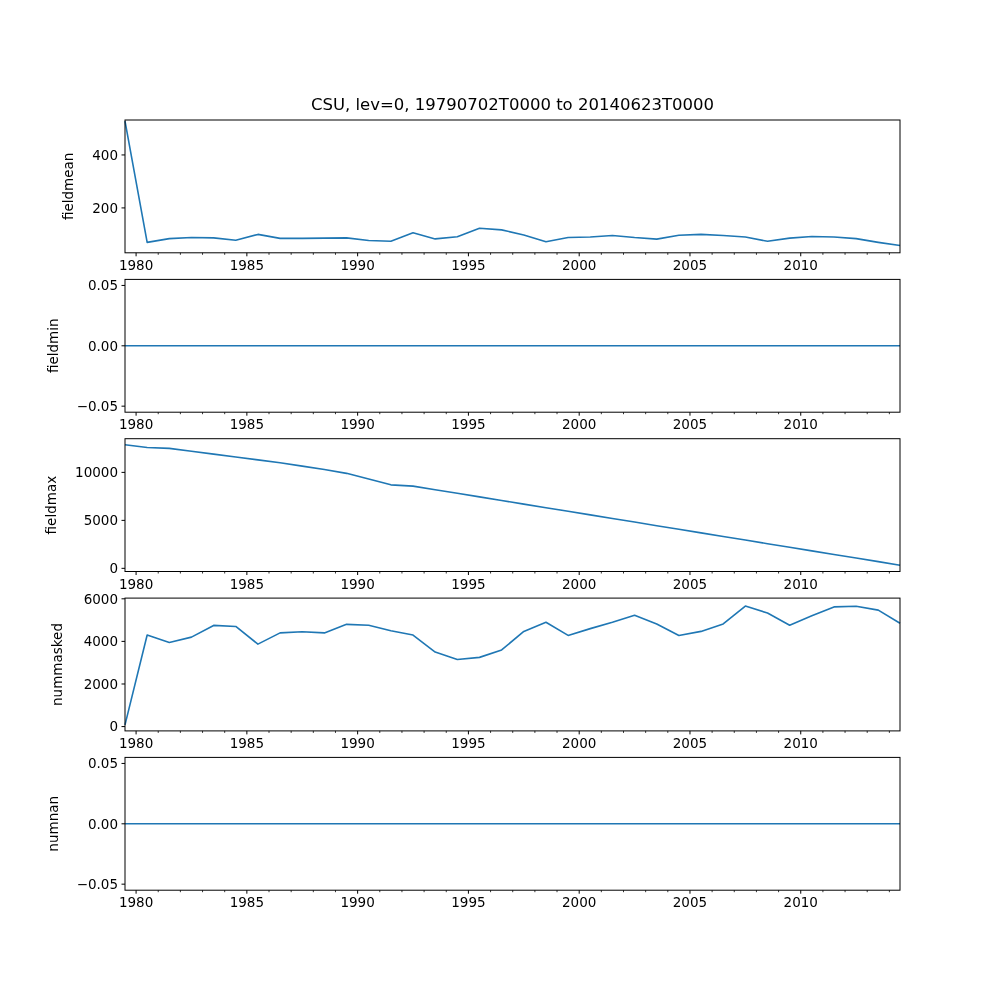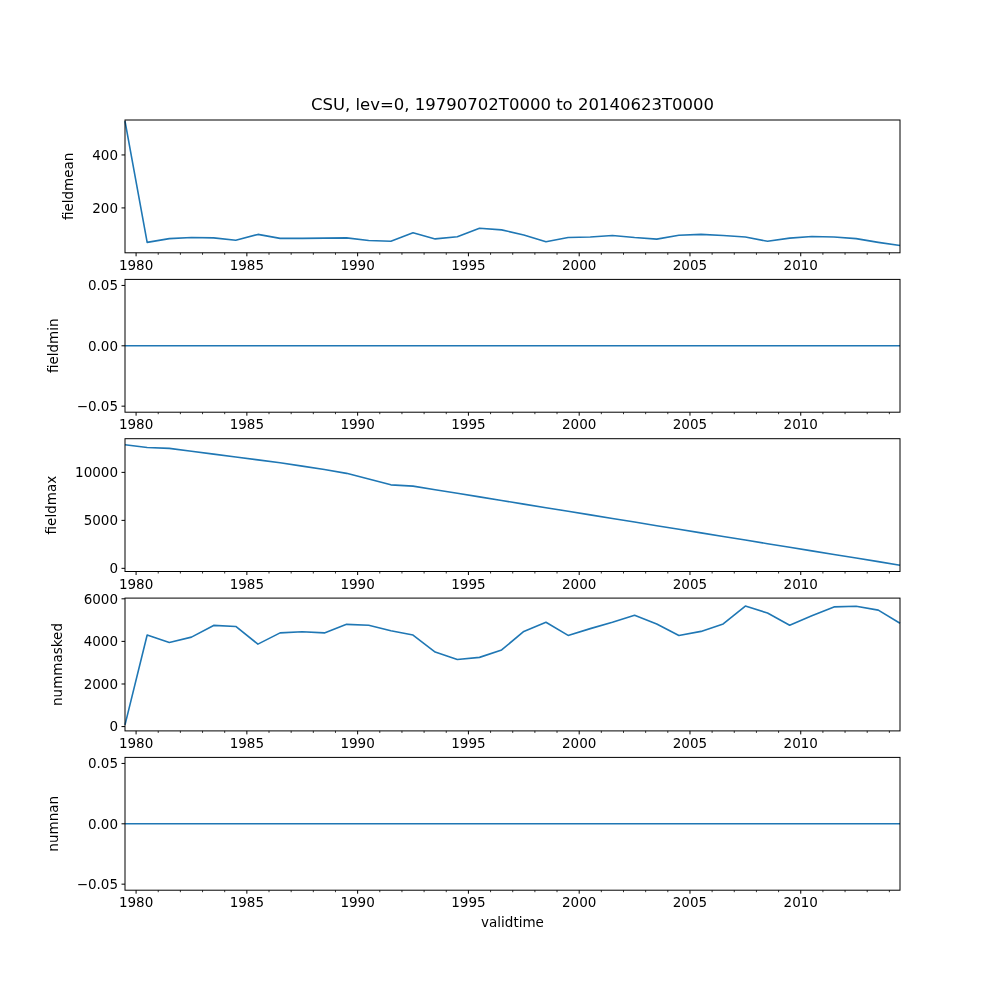--- a/index.html
+++ b/index.html
@@ -300,14 +300,13 @@
           <text x="800.74" y="907.2" text-anchor="middle" font-size="13.5">2010</text>
           <line x1="121.5" y1="884.16" x2="125" y2="884.16" stroke="#000000" stroke-width="1"></line>
           <text x="118" y="888.9" text-anchor="end" font-size="13.5">−0.05</text>
           <line x1="121.5" y1="823.80" x2="125" y2="823.80" stroke="#000000" stroke-width="1"></line>
           <text x="118" y="828.5" text-anchor="end" font-size="13.5">0.00</text>
           <line x1="121.5" y1="763.44" x2="125" y2="763.44" stroke="#000000" stroke-width="1"></line>
           <text x="118" y="768.1" text-anchor="end" font-size="13.5">0.05</text>
           <text x="58" y="823.8" text-anchor="middle" font-size="13.5" transform="rotate(-90 58 823.8)">numnan</text>
         </g>
       </svg></div>
-  <div class="x-label">validtime</div>
 </div>
 
 </body></html>

